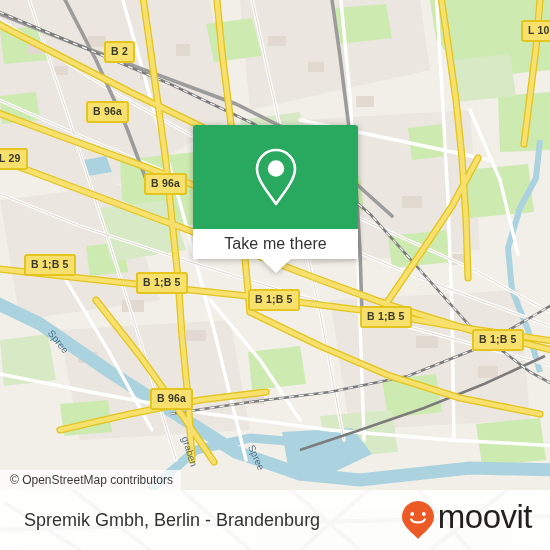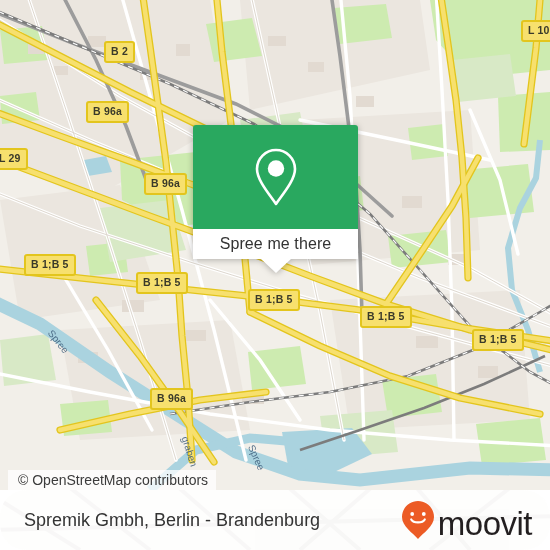--- a/index.html
+++ b/index.html
@@ -65,30 +65,30 @@
     color: #3b5a78;
     font-family: "Liberation Sans", sans-serif;
     font-size: 10px;
     white-space: nowrap;
     opacity: .85;
   }
 
   
   .attribution {
     position: absolute;
-    left: 8px;
+    left: 0;
     bottom: 0;
     height: 20px;
     display: flex;
     align-items: center;
     padding: 0 8px 0 10px;
     background: rgba(255,255,255,0.75);
     color: #3b3b3b;
     font-family: "Liberation Sans", sans-serif;
-    font-size: 14px;
+    font-size: 12px;
     white-space: nowrap;
   }
 
   
   .popup {
     position: absolute;
     left: 193px;
     top: 125px;
     width: 165px;
     filter: drop-shadow(0 1px 3px rgba(0,0,0,0.28));
@@ -155,21 +155,21 @@
     position: relative;
     color: #333333;
     font-family: "Liberation Sans", sans-serif;
     font-size: 18px;
     white-space: nowrap;
     z-index: 2;
   }
   .brand {
     position: relative;
     display: flex;
-    align-items: flex-end;
+    align-items: flex-start;
     z-index: 2;
   }
   .brand-mark { display: block; margin-right: 3px; }
   .brand-word {
     color: #231f20;
     font-family: "Liberation Sans", sans-serif;
     font-size: 33px;
     font-weight: normal;
     letter-spacing: -0.5px;
     line-height: 1;
@@ -350,21 +350,21 @@
     </div>
 
     <div class="popup">
       <div class="popup-body">
         <svg class="pin-icon" width="46" height="60" viewBox="0 0 46 60">
           <path d="M23 3 C12.5 3 4 11.5 4 22 C4 33.5 17 48 23 57 C29 48 42 33.5 42 22 C42 11.5 33.5 3 23 3 Z" fill="none" stroke="#ffffff" stroke-width="2.6" stroke-linejoin="round"></path>
           <circle cx="23" cy="21.5" r="8.2" fill="#ffffff"></circle>
         </svg>
       </div>
       <div class="popup-footer">
-        <span>Spree me there</span>
+        <span>Take me there</span>
         <span class="popup-tail"></span>
       </div>
     </div>
 
   </div>
 
   <div class="bottombar">
 
     <svg class="bottombar-watermark" viewBox="0 0 550 60" preserveAspectRatio="none">
       <rect x="0" y="0" width="550" height="60" fill="#f2efe9"></rect>

